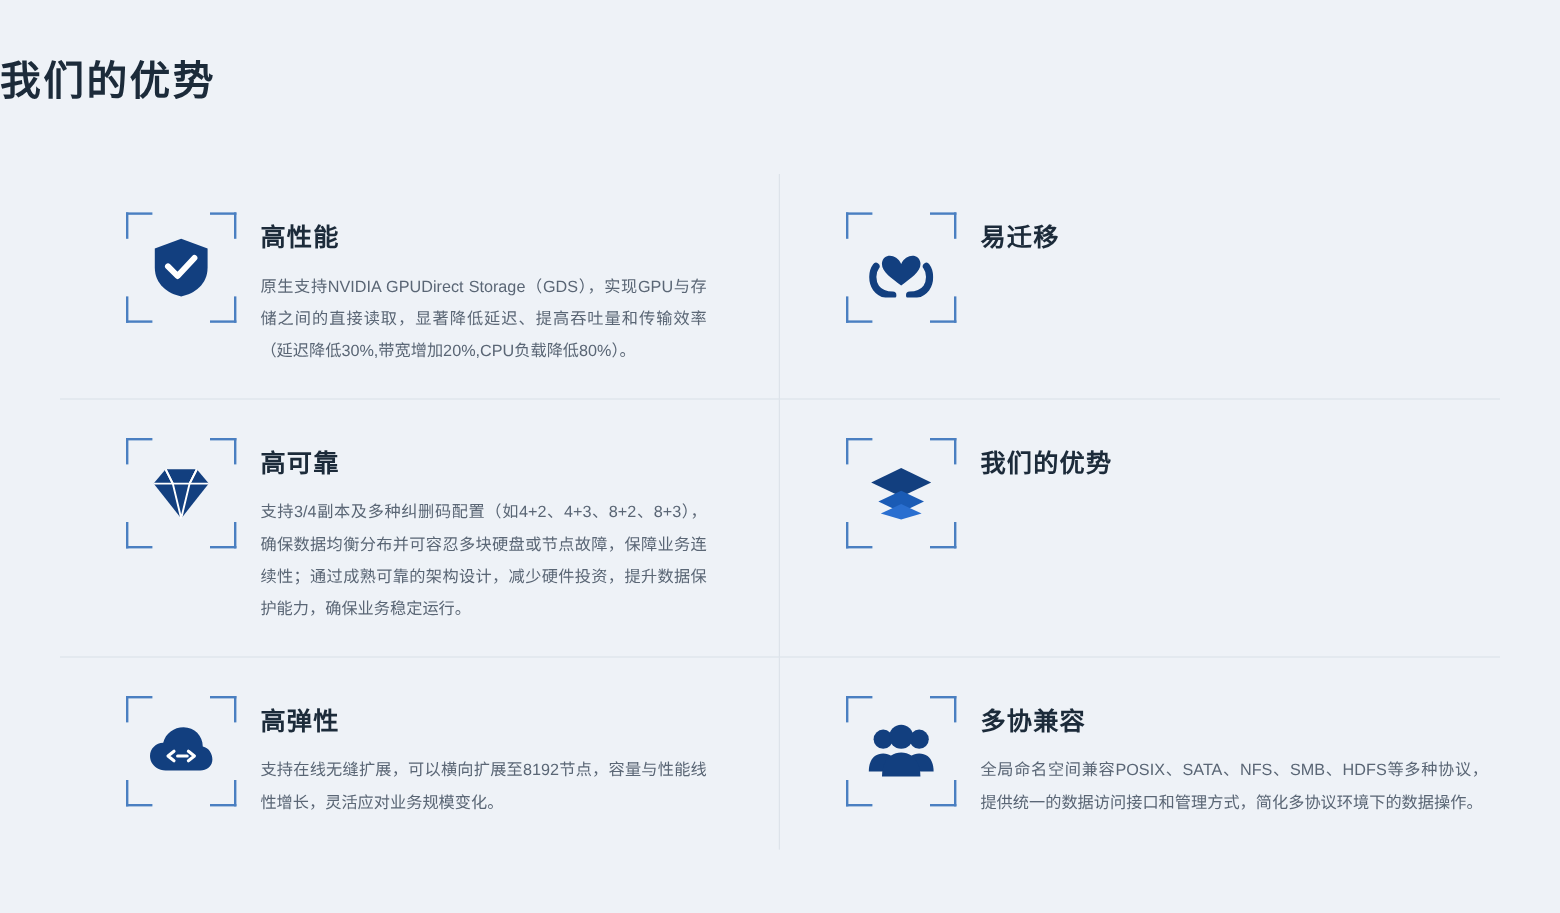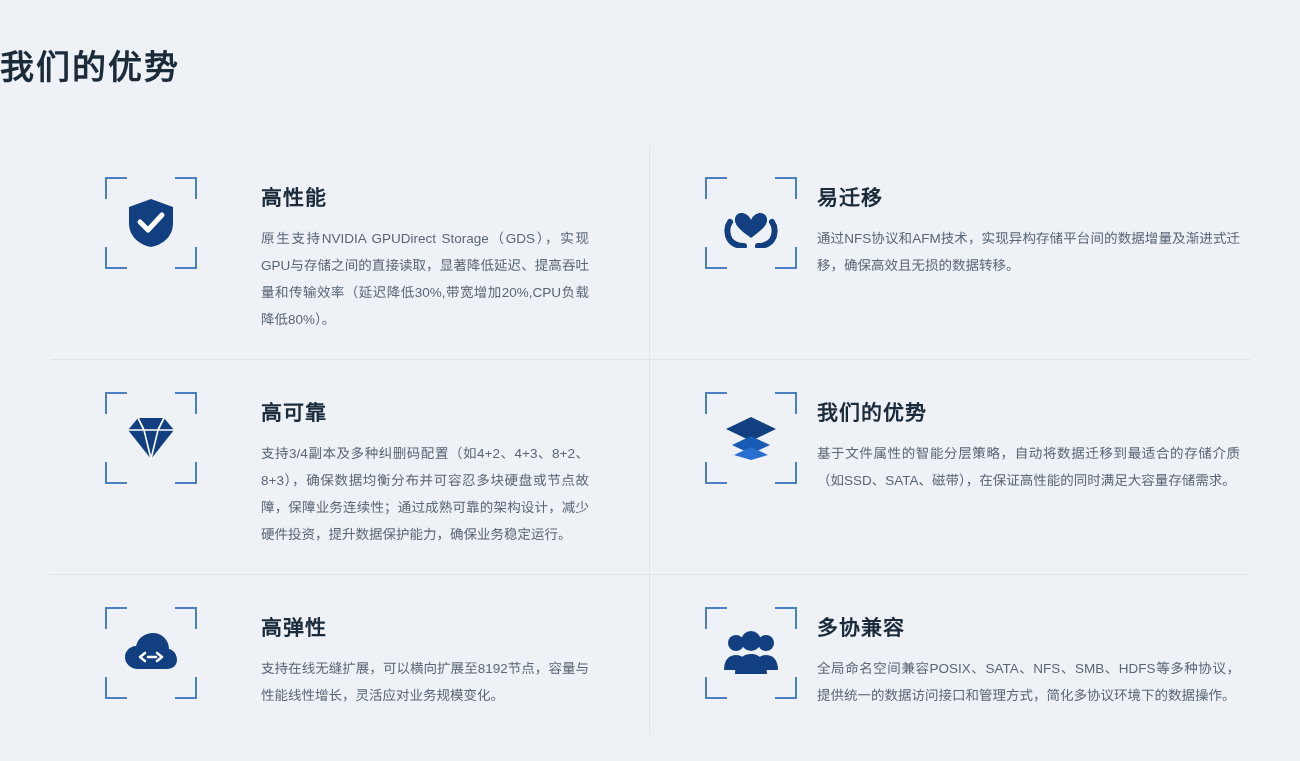--- a/index.html
+++ b/index.html
@@ -41,21 +41,20 @@
     box-sizing: border-box;
     padding: 30px 10px 26px 55px;
     display: flex;
     align-items: flex-start;
     position: relative;
   }
   .cell.col-left {
     border-right: 1px solid #dde3ea;
     padding-left: 55px;
     padding-right: 60px;
-    gap: 44px;
   }
   .cell.col-right {
     padding-left: 55px;
     padding-right: 10px;
   }
   .cell.row-border {
     border-bottom: 1px solid #dde3ea;
   }
   .icon-wrap {
     position: relative;
@@ -146,21 +145,20 @@
         <span class="glyph">
           <svg width="54" height="50" viewBox="0 0 54 50" aria-hidden="true">
             <path d="M27 22 C23 13 12 13 11 21 C10 28 19 34 27 40 C35 34 44 28 43 21 C42 13 31 13 27 22 Z" fill="#123f7f"></path>
             <path d="M6 24 C3 28 2 36 6 42 C9 46 14 48 20 48" stroke="#123f7f" stroke-width="6" fill="none" stroke-linecap="round"></path>
             <path d="M48 24 C51 28 52 36 48 42 C45 46 40 48 34 48" stroke="#123f7f" stroke-width="6" fill="none" stroke-linecap="round"></path>
           </svg>
         </span>
       </div>
       <div class="texts">
         <h2 class="card-title">易迁移</h2>
-        <p class="card-desc">通过NFS协议和AFM技术，实现异构存储平台间的数据增量及渐进式迁移，确保高效且无损的数据转移。</p>
       </div>
     </div>
 
     <div class="cell col-left row-border">
       <div class="icon-wrap">
         <span class="bracket tl"></span>
         <span class="bracket tr"></span>
         <span class="bracket bl"></span>
         <span class="bracket br"></span>
         <span class="glyph">
@@ -187,21 +185,20 @@
         <span class="glyph">
           <svg width="54" height="48" viewBox="0 0 54 48" aria-hidden="true">
             <path d="M27 3 L52 15 L27 27 L2 15 Z" fill="#123f7f"></path>
             <path d="M27 22 L46 31 L27 40 L8 31 Z" fill="#1a5bb5"></path>
             <path d="M27 33 L44 41 L27 46 L10 41 Z" fill="#2a6fd0"></path>
           </svg>
         </span>
       </div>
       <div class="texts">
         <h2 class="card-title">我们的优势</h2>
-        <p class="card-desc">基于文件属性的智能分层策略，自动将数据迁移到最适合的存储介质（如SSD、SATA、磁带），在保证高性能的同时满足大容量存储需求。</p>
       </div>
     </div>
 
     <div class="cell col-left">
       <div class="icon-wrap">
         <span class="bracket tl"></span>
         <span class="bracket tr"></span>
         <span class="bracket bl"></span>
         <span class="bracket br"></span>
         <span class="glyph">

